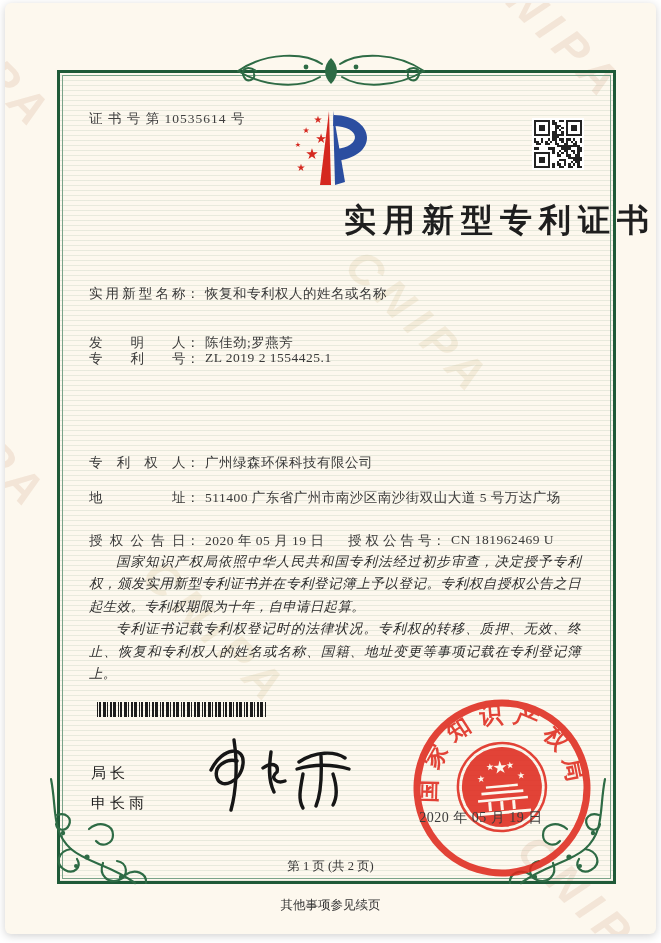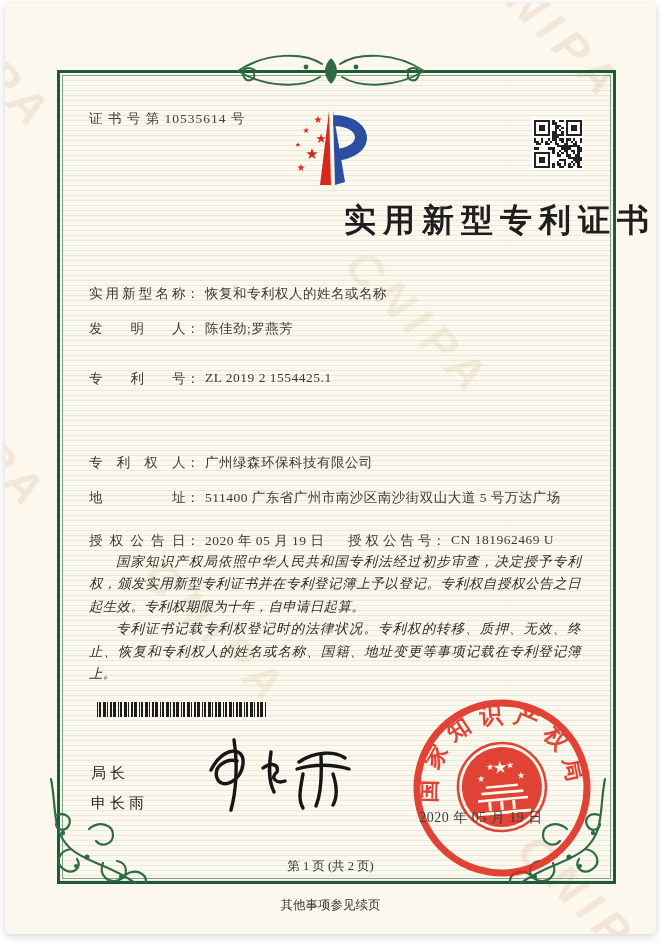--- a/index.html
+++ b/index.html
@@ -283,24 +283,24 @@
           <rect x="1" y="15" width="5" height="5" fill="#fff"></rect>
           <rect x="2" y="16" width="3" height="3" fill="#222"></rect>
         </svg>
     </div>
 
     <div class="title">实用新型专利证书</div>
 
     <div class="frow" style="top:282px">
       <span class="flabel">实用新型名称</span><span class="fcolon">：</span><span class="fvalue">恢复和专利权人的姓名或名称</span>
     </div>
-    <div class="frow" style="top:317px">
+    <div class="frow" style="top:331px">
       <span class="flabel">发明人</span><span class="fcolon">：</span><span class="fvalue">陈佳劲;罗燕芳</span>
     </div>
-    <div class="frow" style="top:367px">
+    <div class="frow" style="top:347px">
       <span class="flabel">专利号</span><span class="fcolon">：</span><span class="fvalue">ZL 2019 2 1554425.1</span>
     </div>
     <div class="frow" style="top:451px">
       <span class="flabel">专利权人</span><span class="fcolon">：</span><span class="fvalue">广州绿森环保科技有限公司</span>
     </div>
     <div class="frow" style="top:486px">
       <span class="flabel">地址</span><span class="fcolon">：</span><span class="fvalue">511400 广东省广州市南沙区南沙街双山大道 5 号万达广场</span>
     </div>
     <div class="frow" style="top:529px">
       <span class="flabel">授权公告日</span><span class="fcolon">：</span><span class="fvalue">2020 年 05 月 19 日</span>

